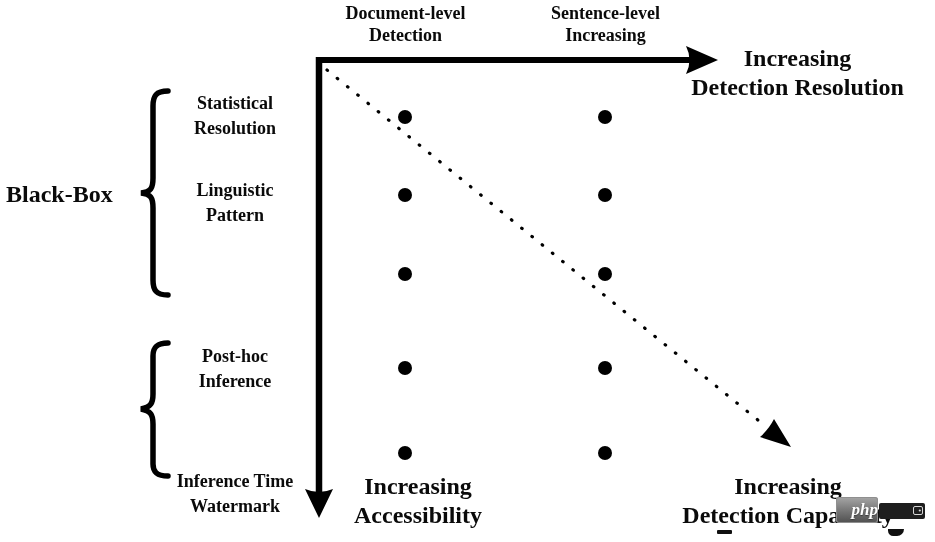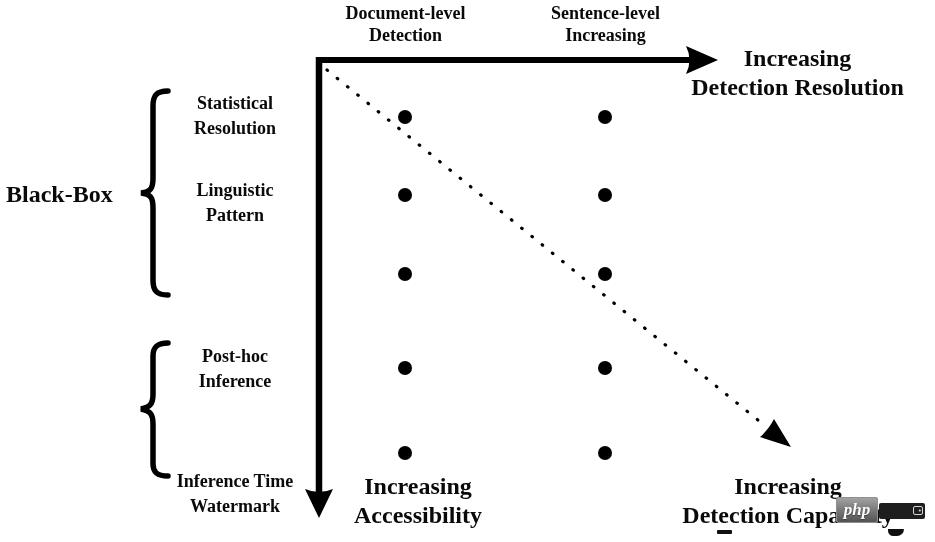--- a/index.html
+++ b/index.html
@@ -28,21 +28,21 @@
   .axis-label { font-size: 24px; line-height: 29px; }
   .group-label { font-size: 24px; line-height: 28px; white-space: nowrap; text-align: right; }
   .item-label { font-size: 18px; line-height: 25px; width: 184px; left: 143px; }
 
   
   .wm-gray {
     position: absolute; left: 836px; top: 497px;
     width: 42px; height: 26px;
     border-radius: 3px;
     background: linear-gradient(180deg, #a6a6a6 0%, #7d7d7d 45%, #4f4f4f 100%);
-    display: flex; align-items: center; justify-content: center;
+    display: flex; align-items: center; justify-content: flex-end;
     color: #ffffff; font-style: italic; font-weight: 700; font-size: 17px;
     text-shadow: 0 1px 1px #3a3a3a;
     box-shadow: 0 0 0 1px #8f8f8f inset;
   }
   .wm-dark {
     position: absolute; left: 879px; top: 503px;
     width: 46px; height: 16px;
     border-radius: 2px;
     background: #1e1e1e;
   }

